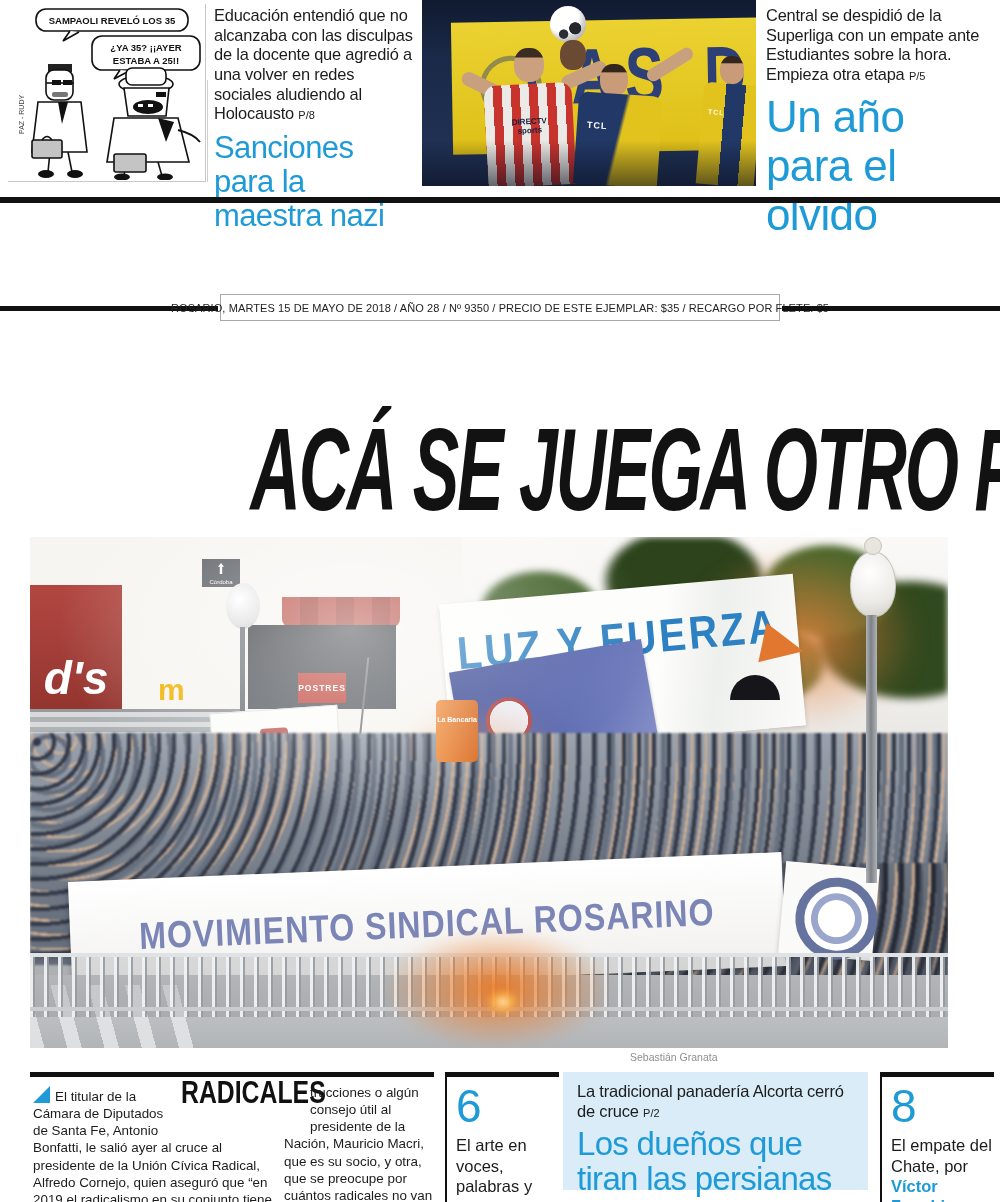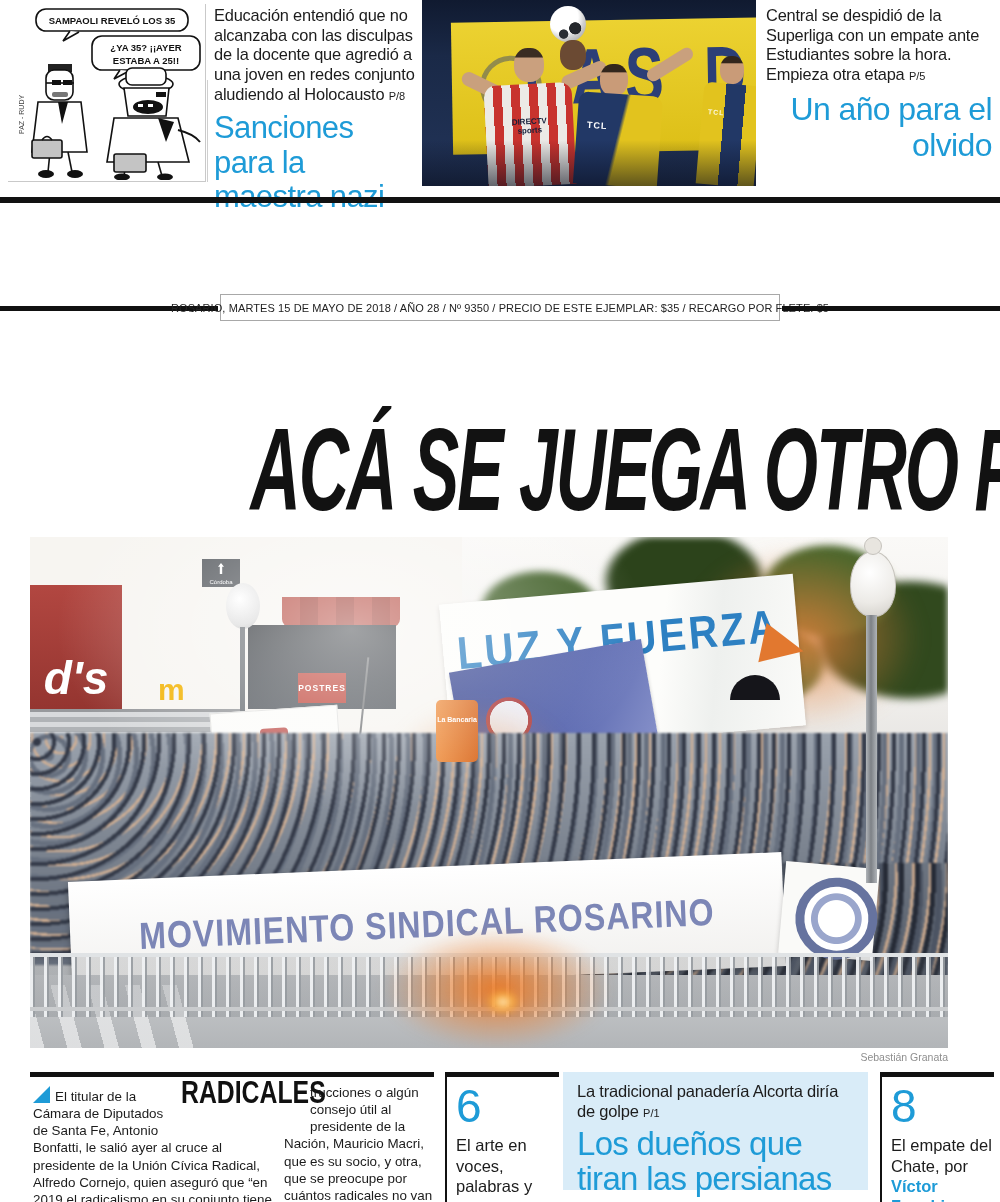--- a/index.html
+++ b/index.html
@@ -10,21 +10,21 @@
 
   
   .comic { left:8px; top:4px; width:198px; height:178px; border-right:1px solid #c9c9c9; border-bottom:1px solid #c9c9c9; background:#fff; }
   .story-top { top:6px; }
   .story-maestra { left:214px; width:202px; }
   .story-central { left:766px; width:226px; }
   .kicker { font-size:16.4px; line-height:1.2; color:#1c1c1c; letter-spacing:-0.2px; }
   .pref { font-size:11px; color:#1c1c1c; letter-spacing:0; }
   .blue-head { color:#1e9bd7; font-weight:400; letter-spacing:-0.6px; margin-top:7px; }
   .story-maestra .blue-head { font-size:31px; line-height:1.1; }
-  .story-central .blue-head { font-size:32px; line-height:1.12;text-align:right; }
+  .story-central .blue-head { font-size:44px; line-height:1.12; }
 
   
   .soccer { left:422px; top:0; width:334px; height:186px; overflow:hidden; background:#16233f; }
   .sp-bg { position:absolute; inset:0; background:linear-gradient(180deg,#101a30 0%,#1a2947 30%,#223459 100%); }
   .sp-banner { position:absolute; left:30px; top:20px; width:310px; height:132px; background:linear-gradient(180deg,#ecd231,#ddbf17); transform:rotate(-1deg); overflow:hidden; }
   .sp-banner-text { position:absolute; right:4px; top:10px; color:#2c3f77; font-weight:bold; font-size:58px; letter-spacing:12px; transform:scaleY(1.35); transform-origin:top; white-space:nowrap; }
   .sp-logo { position:absolute; left:28px; top:34px; width:62px; height:62px; border-radius:50%; border:5px solid #2c3f77; opacity:.45; }
   .sp-shade { position:absolute; left:0; bottom:0; width:100%; height:46px; background:linear-gradient(180deg,transparent,rgba(8,12,26,.6)); }
   .sp-ball { position:absolute; left:128px; top:6px; width:36px; height:36px; border-radius:50%;
     background:radial-gradient(circle at 70% 62%, #23262b 0 17%, transparent 19%),
@@ -140,21 +140,21 @@
   .ph-crosswalk { left:0; top:448px; width:165px; height:63px; opacity:.8;
     background:repeating-linear-gradient(75deg,#e8e9ea 0 14px,transparent 14px 36px); }
   .ph-barrier { left:0; top:416px; width:918px; height:64px;
     background:linear-gradient(180deg,#e0e3e5 0 4px,transparent 4px 54px,#caccce 54px 58px,transparent 58px),
       repeating-linear-gradient(90deg, rgba(238,240,242,.95) 0 3px, rgba(148,153,158,.9) 3px 5px, rgba(80,85,92,.18) 5px 14px); }
   .ph-smoke-bottom { left:352px; top:392px; width:230px; height:120px; filter:blur(6px);
     background:radial-gradient(closest-side,rgba(235,120,35,.95),rgba(235,120,35,0)); }
   .ph-flare { left:455px; top:452px; width:36px; height:26px; filter:blur(3px);
     background:radial-gradient(closest-side,#fff4d0,rgba(250,170,60,.9),rgba(250,170,60,0)); }
   .ph-wash { inset:0; background:radial-gradient(420px 260px at 35% 18%, rgba(255,255,255,.55), rgba(255,255,255,0) 70%); }
-  .photo-credit { left:630px; top:1051px; width:318px; text-align:right; font-size:10.5px; color:#8e8e8e; }
+  .photo-credit { left:630px; top:1051px; width:318px; text-align:left; font-size:10.5px; color:#8e8e8e; }
 
   
   .bbar { position:absolute; top:1072px; height:5px; background:#111; }
   .bbar.b1 { left:30px; width:404px; }
   .bbar.b2 { left:445px; width:114px; }
   .bbar.b3 { left:880px; width:114px; }
   .vrule { position:absolute; top:1072px; width:2px; height:130px; background:#111; }
   .vrule.v1 { left:445px; }
   .vrule.v2 { left:880px; }
   .rad-label { left:181px; top:1075px; font-weight:bold; font-size:31px; letter-spacing:0px; color:#111;
@@ -223,21 +223,21 @@
       </g>
       <text x="104" y="20" text-anchor="middle" font-size="9.5" font-weight="bold" fill="#111">SAMPAOLI REVELÓ LOS 35</text>
       <text x="138" y="47" text-anchor="middle" font-size="9.5" font-weight="bold" fill="#111">¿YA 35? ¡¡AYER</text>
       <text x="138" y="60" text-anchor="middle" font-size="9.5" font-weight="bold" fill="#111">ESTABA A 25!!</text>
       <text x="16" y="130" font-size="7" fill="#444" transform="rotate(-90 16 130)">PAZ - RUDY</text>
     </svg>
   </div>
   <div class="abs thin-div"></div>
 
   <div class="abs story-top story-maestra">
-    <div class="kicker"><span>Educación entendió que no alcanzaba con las disculpas de la docente que agredió a una joven en redes conjunto aludiendo al Holocausto </span><span class="pref">P/8</span></div>
+    <div class="kicker"><span>Educación entendió que no alcanzaba con las disculpas de la docente que agredió a una volver en redes sociales aludiendo al Holocausto </span><span class="pref">P/8</span></div>
     <div class="blue-head">Sanciones para la maestra nazi</div>
   </div>
 
   <div class="abs soccer">
     <div class="sp-bg"></div>
     <div class="sp-banner">
       <div class="sp-logo"></div>
       <div class="sp-banner-text">LAS D</div>
     </div>
     <div class="sp-ball"></div>
@@ -335,21 +335,21 @@
   <div class="abs rad-label">RADICALES</div>
   <p class="abs rad-col rad-col1"><span class="sp-r"></span><span class="tri"></span><span>El titular de la Cámara de Diputados de Santa Fe, Antonio Bonfatti, le salió ayer al cruce al presidente de la Unión Cívica Radical, Alfredo Cornejo, quien aseguró que “en 2019 el radicalismo en su conjunto tiene que estar en Cambiemos”. “Yo le daría dos recomendaciones: una, que le dé ins-</span></p>
   <p class="abs rad-col rad-col2"><span class="sp-l"></span><span>trucciones o algún consejo útil al presidente de la Nación, Mauricio Macri, que es su socio, y otra, que se preocupe por cuántos radicales no van a quedar en Cambiemos. Con esta marcha de la economía y del país le diría que es al revés”, dijo al programa </span></p>
 
   <div class="abs numblock nb6">
     <div class="num">6</div>
     <div class="ntext"><span>El arte en voces, palabras y cosas, por </span></div>
   </div>
 
   <div class="abs bluebox">
-    <div class="kicker"><span>La tradicional panadería Alcorta diría de golpe </span><span class="pref">P/1</span></div>
+    <div class="kicker"><span>La tradicional panadería Alcorta cerró de cruce </span><span class="pref">P/2</span></div>
     <div class="blue-head">Los dueños que tiran las persianas</div>
   </div>
 
   <div class="abs numblock nb8">
     <div class="num">8</div>
     <div class="ntext"><span>El empate del Chate, por </span><span class="author">Víctor Zenobi</span></div>
   </div>
 
 </div>
 

